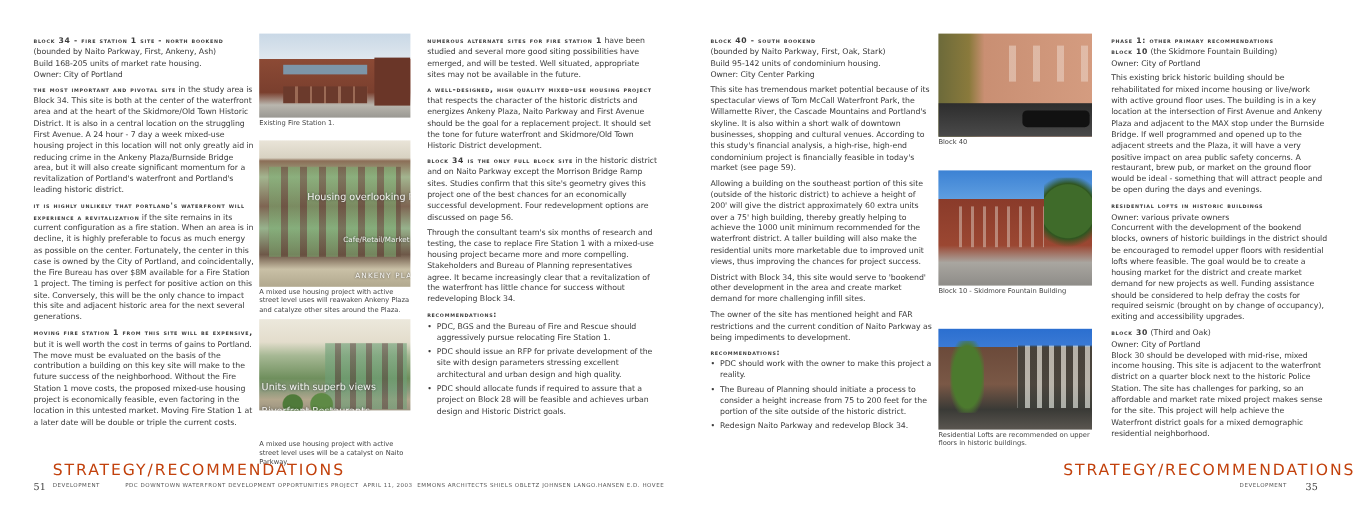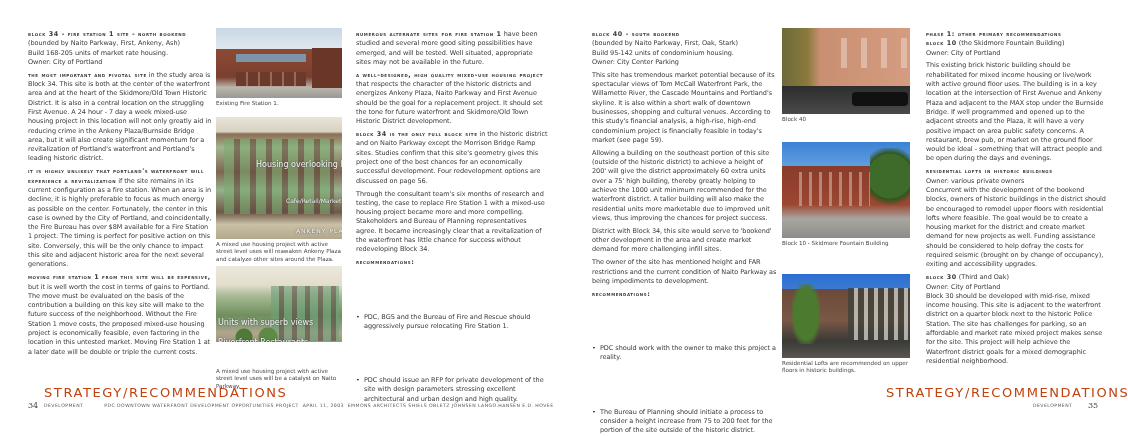--- a/index.html
+++ b/index.html
@@ -4,21 +4,21 @@
 <style>
   html, body { margin:0; padding:0; }
   body { width:1128px; height:436px; background:#ffffff; position:relative; overflow:hidden;
          font-family:"DejaVu Sans", sans-serif; color:#3a3a3a; }
   .page { position:absolute; top:0; height:436px; background:#fff; }
   .col { position:absolute; font-size:6.5px; line-height:9.3px; letter-spacing:-0.05px; }
   .col p { margin:0 0 3.6px 0; }
   .sc { font-variant:small-caps; text-transform:lowercase; letter-spacing:0.6px; font-weight:bold; font-size:6.4px; color:#3a3a3a; }
   .hd { display:block; }
   ul.recs { margin:0; padding:0; list-style:none; }
-  ul.recs li { position:relative; padding-left:8px; margin-bottom:3px;margin-top:45px; }
+  ul.recs li { position:relative; padding-left:8px; margin-bottom:3px; }
   ul.recs li::before { content:"\2022"; position:absolute; left:0; top:0; }
   .fig { position:absolute; overflow:hidden; }
   .cap { position:absolute; font-size:5.6px; line-height:7.4px; color:#444; }
   .section-title { position:absolute; font-family:"DejaVu Sans", sans-serif; font-size:13px; letter-spacing:1.6px; color:#c2410c; font-weight:normal; }
   .footer-line { position:absolute; font-size:4.6px; letter-spacing:0.45px; text-transform:uppercase; color:#555; white-space:nowrap; }
   .pgnum { position:absolute; font-size:8px; color:#444; font-family:"DejaVu Serif", serif; }
   .overlay-label { position:absolute; color:#fff; font-size:8px; text-shadow:0 0 2px #333; white-space:nowrap; opacity:0.9; }
 </style>
 </head>
 <body>
@@ -66,21 +66,21 @@
     <p>Through the consultant team's six months of research and testing, the case to replace Fire Station 1 with a mixed-use housing project became more and more compelling.  Stakeholders and Bureau of Planning representatives agree.  It became increasingly clear that a revitalization of the waterfront has little chance for success without redeveloping Block 34.</p>
     <span class="sc hd">Recommendations:</span>
     <ul class="recs">
       <li>PDC, BGS and the Bureau of Fire and Rescue should aggressively pursue relocating Fire Station 1.</li>
       <li>PDC should issue an RFP for private development of the site with design parameters stressing excellent architectural and urban design and high quality.</li>
       <li>PDC should allocate funds if required to assure that a project on Block 28 will be feasible and achieves urban design and Historic District goals.</li>
     </ul>
   </div>
 
   <div class="section-title" style="left:44px;top:385px;">STRATEGY/RECOMMENDATIONS</div>
-  <div class="pgnum" style="left:28px;top:401px;">34</div>
+  <div class="pgnum" style="left:28px;top:401px;">51</div>
   <div class="footer-line" style="left:44px;top:403px;">
     <span>development</span>&nbsp;&nbsp;&nbsp;&nbsp;&nbsp;&nbsp;&nbsp;&nbsp;&nbsp;&nbsp;
     <span>pdc downtown waterfront development opportunities project</span>&nbsp;
     <span>april 11, 2003</span>&nbsp;
     <span>emmons architects   shiels obletz johnsen   lango.hansen   e.d. hovee</span>
   </div>
 </div>
 
 <div class="page" style="left:564px;width:564px;">
 

